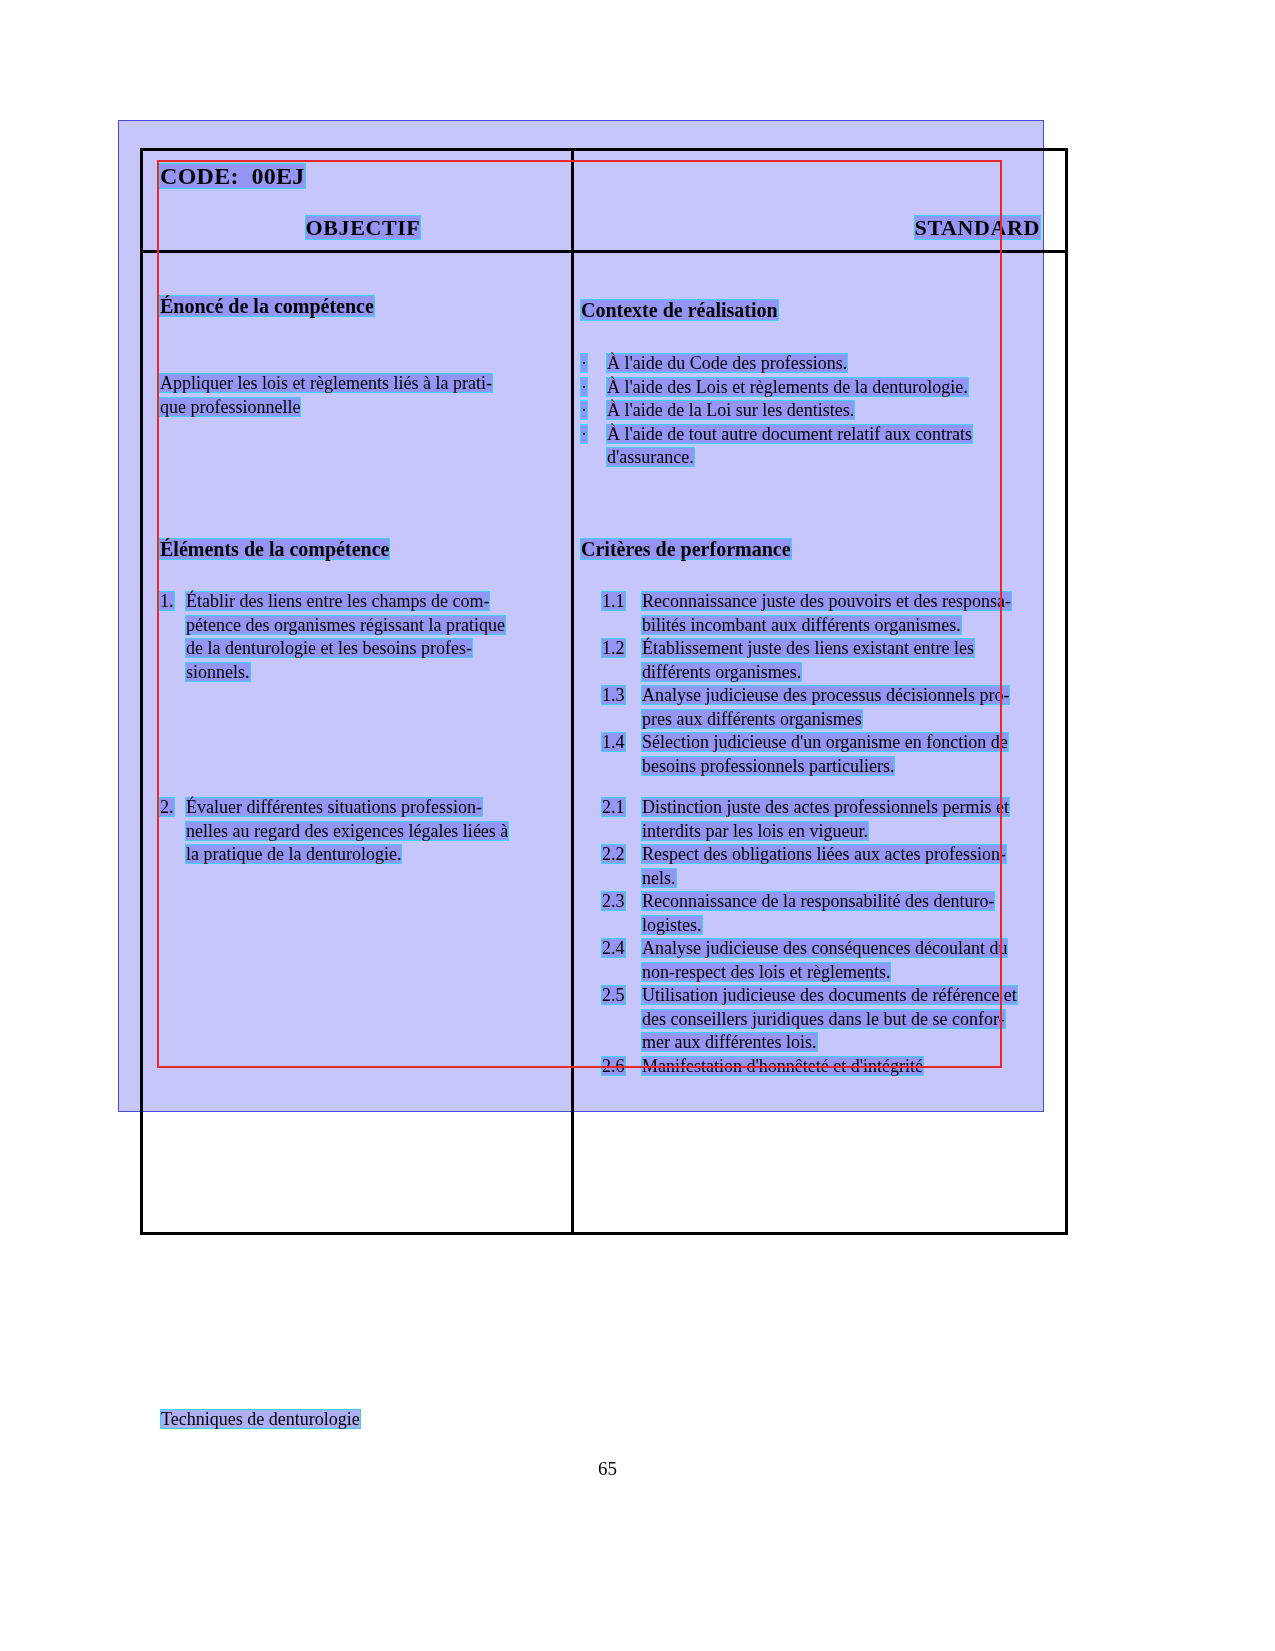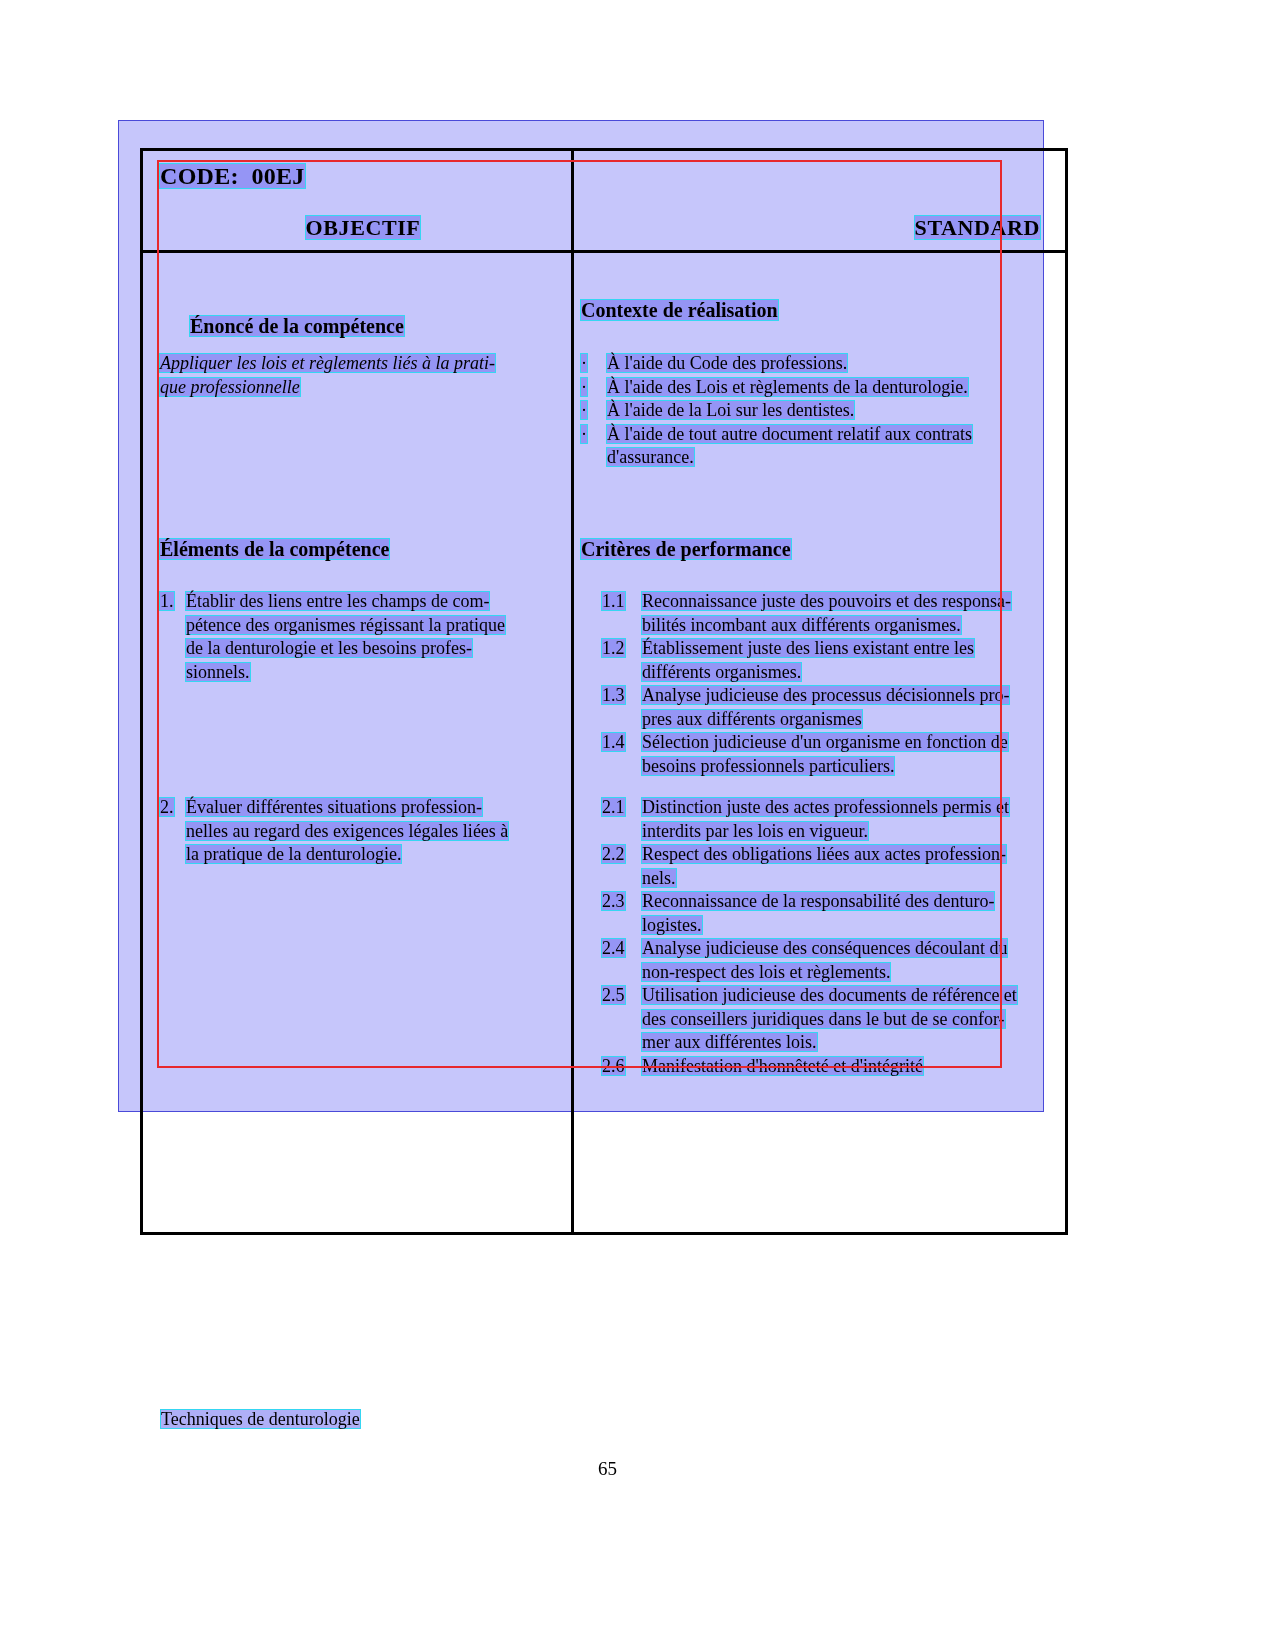--- a/index.html
+++ b/index.html
@@ -191,25 +191,25 @@
     <span class="hl"><span>CODE:</span>&nbsp;&nbsp;<span>00EJ</span></span>
   </div>
 
   <div class="hdr-objectif">
     <span class="hl">OBJECTIF</span>
   </div>
   <div class="hdr-standard">
     <span class="hl">STANDARD</span>
   </div>
 
-  <div class="sub-left" style="top:315px;margin-left:30px;">
+  <div class="sub-left" style="top:295px;">
     <span class="hl">Énoncé de la compétence</span>
   </div>
 
-  <div class="body-left" style="top:352px;font-style:italic;">
+  <div class="body-left" style="top:372px;">
     <div><span class="hl">Appliquer les lois et règlements liés à la prati-</span></div>
     <div><span class="hl">que professionnelle</span></div>
   </div>
 
   <div class="sub-left" style="top:538px;">
     <span class="hl">Éléments de la compétence</span>
   </div>
 
   <div class="body-left" style="top:590px;">
     <div class="row">

